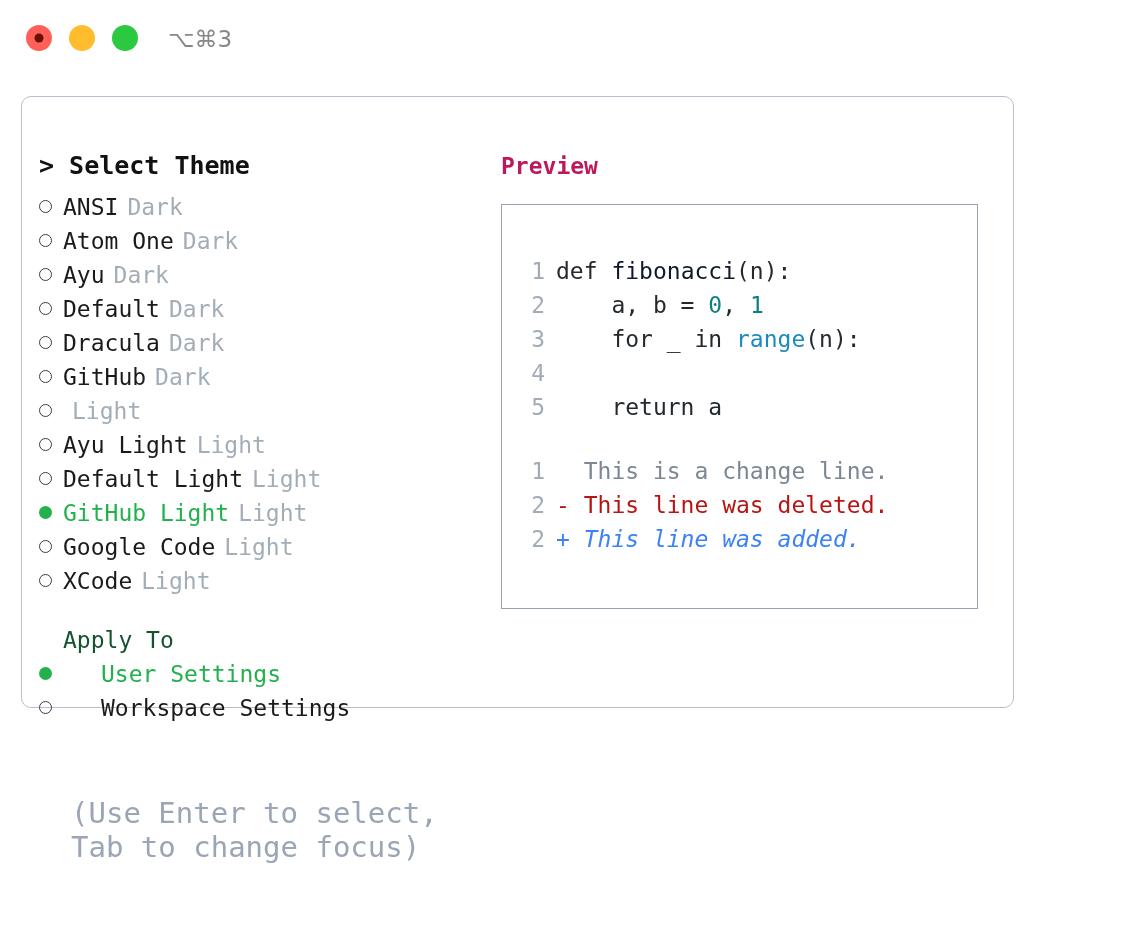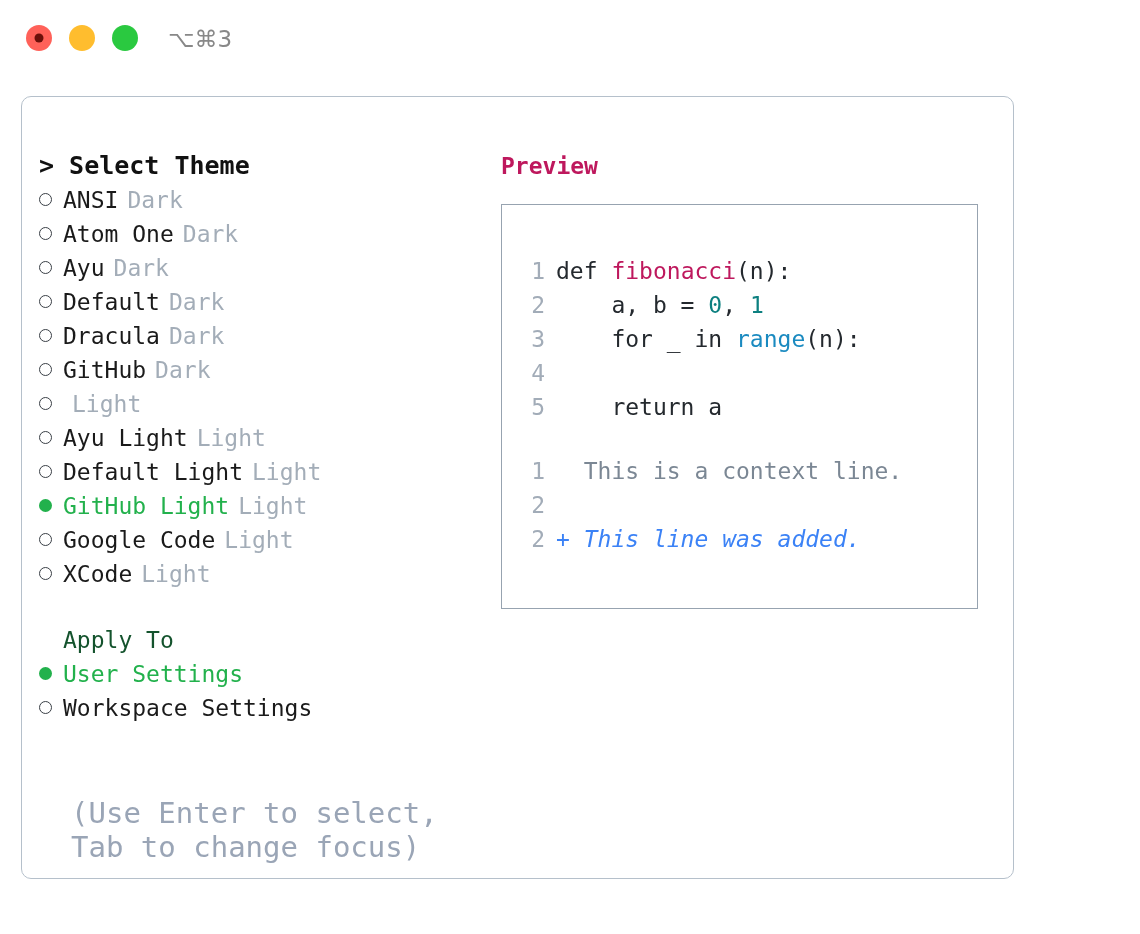--- a/index.html
+++ b/index.html
@@ -69,42 +69,42 @@
     letter-spacing: 0px;
     line-height: 30px;
   }
 
   
   #card {
     position: absolute;
     left: 21px;
     top: 96px;
     width: 993px;
-    height: 783px;
+    height: 612px;
     border: 1.5px solid #b5c0cb;
     border-radius: 10px;
     background: #ffffff;
   }
 
   
   #theme-panel {
     position: absolute;
     left: 17px;
     top: 52px;
     width: 430px;
   }
   .panel-heading {
     font-size: 25px;
     font-weight: bold;
     color: #111111;
     line-height: 34px;
     white-space: pre;
   }
   #theme-list {
-    margin-top: 0px;
+    margin-top: 7px;
   }
   .theme-row {
     display: flex;
     align-items: baseline;
     height: 34px;
     line-height: 34px;
     white-space: pre;
   }
   .bullet {
     display: inline-block;
@@ -143,21 +143,21 @@
     padding-left: 24px;
     white-space: pre;
   }
   .apply-row {
     display: flex;
     align-items: baseline;
     height: 34px;
     line-height: 34px;
     white-space: pre;
   }
-  .apply-label { font-size: 23px; color: #1a1a1a; }
+  .apply-label { font-size: 23px; color: #1a1a1a; margin-left: 38px; }
   .apply-row.selected .apply-label { color: #22b14c; }
 
   
   #hint {
     position: absolute;
     left: 17px;
     top: 699px;
     width: 420px;
     font-size: 29px;
     color: #9aa5b6;
@@ -202,21 +202,21 @@
     font-size: 23px;
   }
   .lineno {
     color: #a2acb8;
     width: 30px;
     text-align: right;
     flex: 0 0 auto;
     margin-right: 11px;
   }
   .code-text { color: #24292e; white-space: pre; }
-  .tok-fn   { color: #be185d; }
+  .tok-fn   { color: #0f172a; }
   .tok-num  { color: #0d8080; }
   .tok-call { color: #1a8ac0; text-align: center; }
   .blank-line { height: 30px; }
   .diff-ctx .code-text { color: #7b8794; }
   .diff-del .code-text { color: #b81414; }
   .diff-add .code-text { color: #3b82f6; font-style: italic; }
 </style>
 </head>
 <body>
 
@@ -264,21 +264,21 @@
     <div id="preview-panel">
       <div id="preview-heading">Preview</div>
       <div id="preview-box">
         <div id="code-area">
             <div class="code-line"><span class="lineno">1</span><span class="code-text"><span class="code-text">def </span><span class="tok-fn">fibonacci</span><span class="code-text">(n):</span></span></div>
             <div class="code-line"><span class="lineno">2</span><span class="code-text"><span class="code-text">    a, b = </span><span class="tok-num">0</span><span class="code-text">, </span><span class="tok-num">1</span></span></div>
             <div class="code-line"><span class="lineno">3</span><span class="code-text"><span class="code-text">    for _ in </span><span class="tok-call">range</span><span class="code-text">(n):</span></span></div>
             <div class="code-line"><span class="lineno">4</span></div>
             <div class="code-line"><span class="lineno">5</span><span class="code-text"><span class="code-text">    return a</span></span></div>
             <div class="blank-line"></div>
-            <div class="code-line diff-ctx"><span class="lineno">1</span><span class="code-text">  This is a context line.</span></div>
-            <div class="code-line diff-del"><span class="lineno">2</span></div>
+            <div class="code-line diff-ctx"><span class="lineno">1</span><span class="code-text">  This is a change line.</span></div>
+            <div class="code-line diff-del"><span class="lineno">2</span><span class="code-text">- This line was deleted.</span></div>
             <div class="code-line diff-add"><span class="lineno">2</span><span class="code-text">+ This line was added.</span></div>
           </div>
       </div>
     </div>
 
   </div>
 </div>
 
 </body></html>

